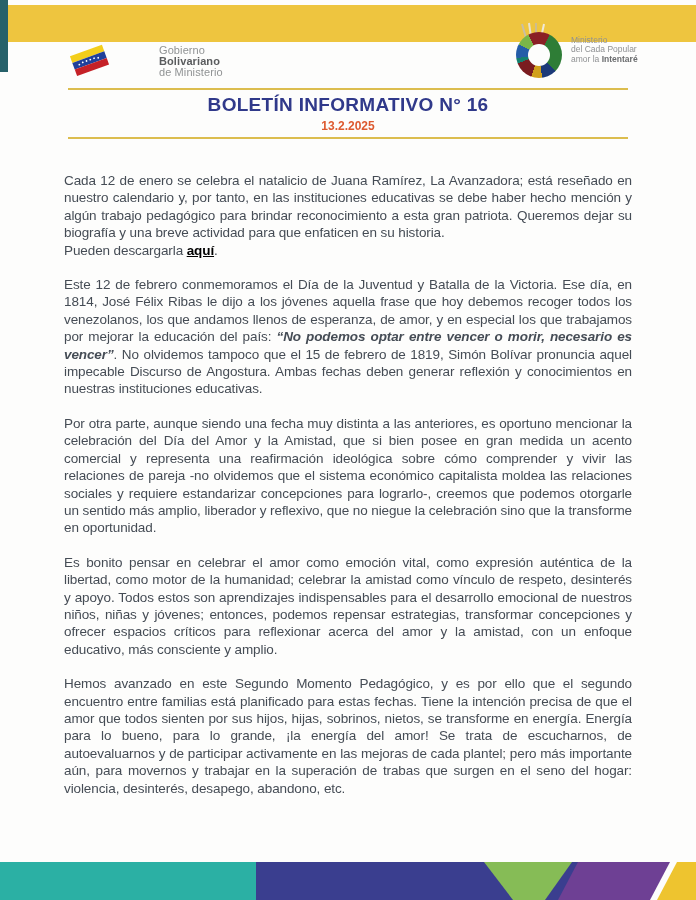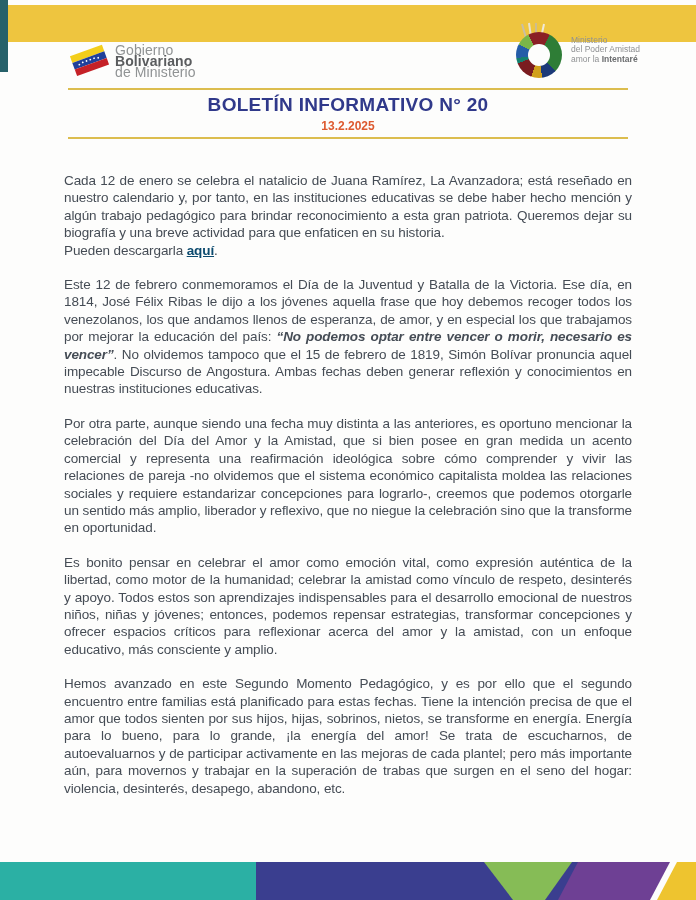--- a/index.html
+++ b/index.html
@@ -5,21 +5,21 @@
   html,body{margin:0;padding:0;background:#e8e8e8;}
   .page{
     position:relative;width:696px;height:900px;background:#fdfdfc;
     font-family:"Liberation Sans",sans-serif;overflow:hidden;margin:0 auto;
   }
   
   .corner-strip{position:absolute;left:0;top:0;width:8px;height:72px;background:#27616a;}
   .top-bar{position:absolute;left:8px;top:5px;right:0;height:37px;background:#eec53f;}
   
   .gov-logo{position:absolute;left:68px;top:40px;display:flex;align-items:center;gap:5px;}
-  .gov-logo-text{font-size:14px;line-height:11px;color:#909394;letter-spacing:.1px;}
+  .gov-logo-text{font-size:11px;line-height:11px;color:#909394;letter-spacing:.1px;margin-left:44px;}
   .gov-logo-text .bold{font-weight:bold;color:#5a5c5e;}
   .min-logo{position:absolute;left:514px;top:22px;display:flex;align-items:center;gap:7px;}
   .ring-wrap{position:relative;width:50px;height:56px;}
   .pencils{position:absolute;left:6px;top:0;}
   .ring{
     position:absolute;left:2px;top:10px;width:46px;height:46px;border-radius:50%;
     background:conic-gradient(#8a2025 0 28deg,#2e7d36 28deg 135deg,#1c3a78 135deg 172deg,
       #d1a01b 172deg 200deg,#7a1c20 200deg 248deg,#15806d 248deg 262deg,
       #245da8 262deg 298deg,#7ab648 298deg 332deg,#8a2025 332deg 360deg);
   }
@@ -31,21 +31,21 @@
   .rule.r1{top:88px;}
   .rule.r2{top:137px;}
   .doc-title{position:absolute;top:94px;left:0;right:0;text-align:center;
     font-size:19px;font-weight:bold;color:#30398a;letter-spacing:.3px;}
   .doc-date{position:absolute;top:119px;left:0;right:0;text-align:center;
     font-size:12px;font-weight:bold;color:#dd5a30;}
   
   .body-text{position:absolute;left:64px;top:172px;width:568px;
     font-size:13.5px;line-height:17.4px;color:#454c55;text-align:justify;letter-spacing:-0.1px;}
   .para{margin:0 0 17px 0;}
-  .run-link{color:#0c4a6e;font-weight:bold;text-decoration:underline;cursor:pointer;}
+  .run-link{color:#000000;font-weight:bold;text-decoration:underline;cursor:pointer;}
   .run-italic{}
   .run-bold-italic{font-style:italic;font-weight:bold;}
   
   .bottom-strip{position:absolute;left:0;bottom:0;width:696px;height:38px;display:block;}
 </style>
 </head>
 <body>
 
 <div class="page">
 
@@ -82,27 +82,27 @@
       <svg class="pencils" width="34" height="18" viewBox="0 0 34 18">
         <line x1="6" y1="16" x2="2" y2="2" stroke="#c9bfa4" stroke-width="2"></line>
         <line x1="11" y1="15" x2="9" y2="1" stroke="#e8e2d2" stroke-width="2"></line>
         <line x1="16" y1="15" x2="16" y2="1" stroke="#cdbd8e" stroke-width="2"></line>
         <line x1="21" y1="16" x2="24" y2="2" stroke="#efe9da" stroke-width="2"></line>
       </svg>
       <div class="ring"></div>
     </div>
     <div class="min-logo-text">
       <div>Ministerio</div>
-      <div>del Poder Amistad</div>
+      <div>del Cada Popular</div>
       <div><span>amor la </span><span class="bold">Intentaré</span></div>
     </div>
   </div>
 
   <div class="rule r1"></div>
-  <div class="doc-title">BOLETÍN INFORMATIVO N° 20</div>
+  <div class="doc-title">BOLETÍN INFORMATIVO N° 16</div>
   <div class="doc-date">13.2.2025</div>
   <div class="rule r2"></div>
 
   <div class="body-text">
       <p class="para"><span>Cada 12 de enero se celebra el natalicio de Juana Ramírez, La Avanzadora; está reseñado en nuestro calendario y, por tanto, en las instituciones educativas se debe haber hecho mención y algún trabajo pedagógico para brindar reconocimiento a esta gran patriota. Queremos dejar su biografía y una breve actividad para que enfaticen en su historia.</span><br><span>Pueden descargarla </span><span class="run-link">aquí</span><span>.</span></p>
       <p class="para"><span>Este 12 de febrero conmemoramos el Día de la Juventud y Batalla de la Victoria. Ese día, en 1814, José Félix Ribas le dijo a los jóvenes aquella frase que hoy debemos recoger todos los venezolanos, los que andamos llenos de esperanza, de amor, y en especial los que trabajamos por mejorar la educación del país: </span><span class="run-bold-italic">“No podemos optar entre vencer o morir, necesario es vencer”</span><span>. No olvidemos tampoco que el 15 de febrero de 1819, Simón Bolívar pronuncia aquel impecable Discurso de Angostura. Ambas fechas deben generar reflexión y conocimientos en nuestras instituciones educativas.</span></p>
       <p class="para"><span>Por otra parte, aunque siendo una fecha muy distinta a las anteriores, es oportuno mencionar la celebración del </span><span class="run-italic">Día del Amor y la Amistad</span><span>, que si bien posee en gran medida un acento comercial y representa una reafirmación ideológica sobre cómo comprender y vivir las relaciones de pareja -no olvidemos que el sistema económico capitalista moldea las relaciones sociales y requiere estandarizar concepciones para lograrlo-, creemos que podemos otorgarle un sentido más amplio, liberador y reflexivo, que no niegue la celebración sino que la transforme en oportunidad.</span></p>
       <p class="para"><span>Es bonito pensar en celebrar el amor como emoción vital, como expresión auténtica de la libertad, como motor de la humanidad; celebrar la amistad como vínculo de respeto, desinterés y apoyo. Todos estos son aprendizajes indispensables para el desarrollo emocional de nuestros niños, niñas y jóvenes; entonces, podemos repensar estrategias, transformar concepciones y ofrecer espacios críticos para reflexionar acerca del amor y la amistad, con un enfoque educativo, más consciente y amplio.</span></p>
       <p class="para"><span>Hemos avanzado en este Segundo Momento Pedagógico, y es por ello que el segundo encuentro entre familias está planificado para estas fechas. Tiene la intención precisa de que el amor que todos sienten por sus hijos, hijas, sobrinos, nietos, se transforme en energía. Energía para lo bueno, para lo grande, ¡la energía del amor! Se trata de escucharnos, de autoevaluarnos y de participar activamente en las mejoras de cada plantel; pero más importante aún, para movernos y trabajar en la superación de trabas que surgen en el seno del hogar: violencia, desinterés, desapego, abandono, etc.</span></p>
     </div>

